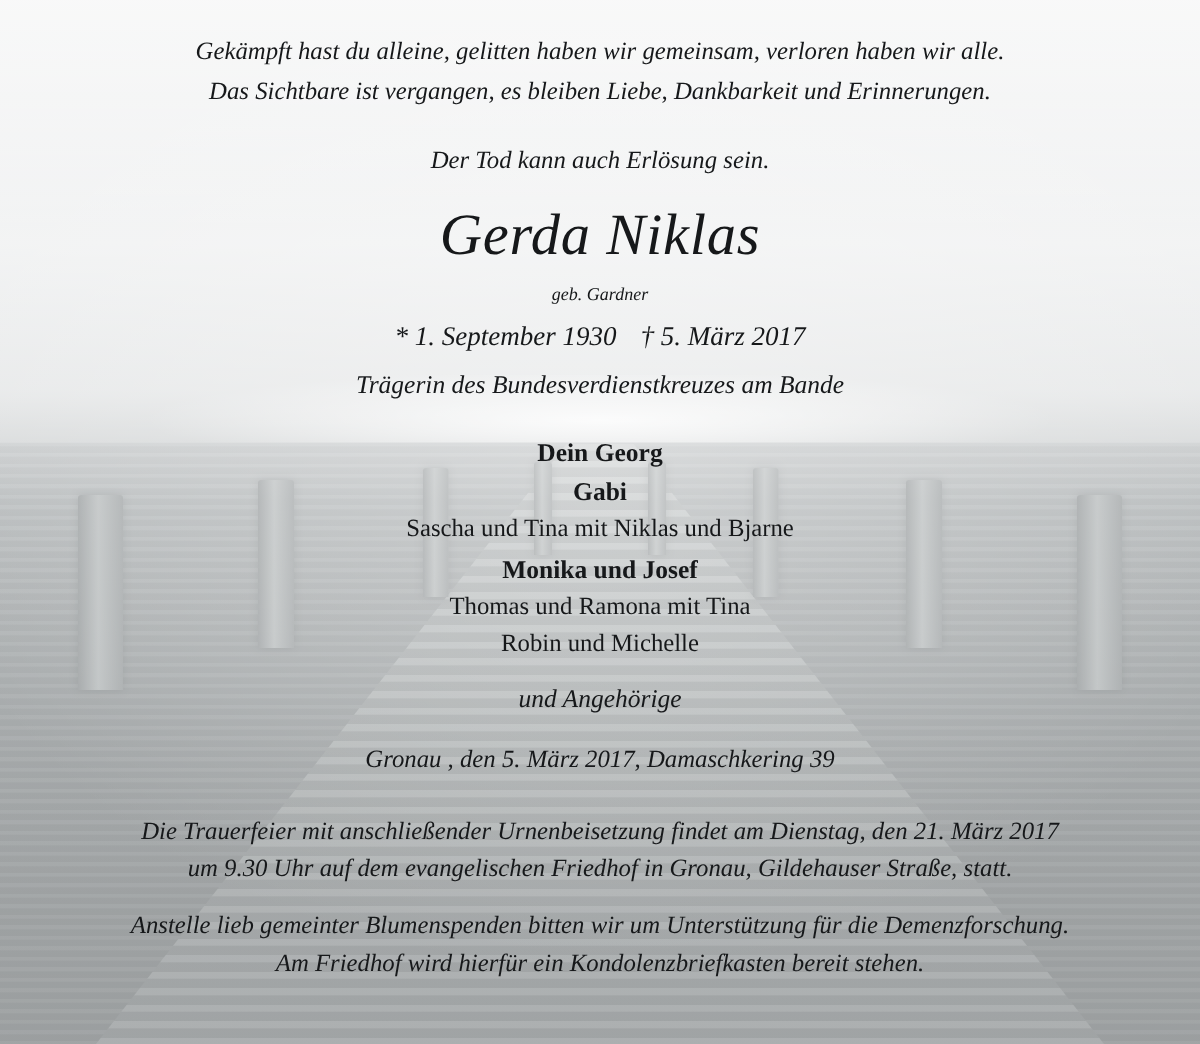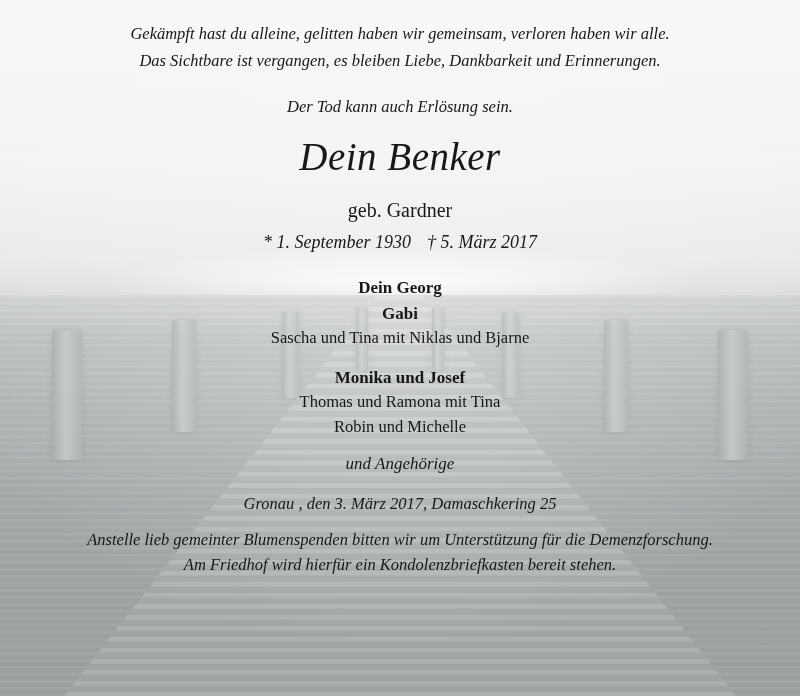--- a/index.html
+++ b/index.html
@@ -139,22 +139,23 @@
     margin-top: 22px;
   }
   .name {
     font-size: 39px;
     font-style: italic;
     letter-spacing: .5px;
     margin-top: 18px;
     line-height: 1.1;
   }
   .maiden {
-    font-size: 20px;
-    margin-top: 20px;
+    font-size: 12px;
+    font-style: italic;
+    margin-top: 10px;
   }
   .dates {
     font-size: 18px;
     font-style: italic;
     margin-top: 10px;
   }
   .dates .sep { display: inline-block; width: 16px; }
   .honor {
     font-size: 17px;
     font-style: italic;
@@ -164,21 +165,21 @@
     font-size: 17px;
     font-style: italic;
     margin-top: 34px;
   }
   .mourners { margin-top: 22px; }
   .mourners .m {
     font-size: 16.5px;
     line-height: 1.5;
   }
   .mourners .bold { font-weight: bold; font-size: 17px; }
-  .mourners .spaced { margin-top: 14px; }
+  .mourners .spaced { margin-top: 2px; }
   .relatives {
     font-size: 17px;
     font-style: italic;
     margin-top: 14px;
   }
   .place {
     font-size: 16.5px;
     font-style: italic;
     margin-top: 20px;
   }
@@ -224,43 +225,48 @@
 
   <div class="content">
 
     <div class="intro line">
       <p class="l1">Gekämpft hast du alleine, gelitten haben wir gemeinsam, verloren haben wir alle.</p>
       <p class="l2">Das Sichtbare ist vergangen, es bleiben Liebe, Dankbarkeit und Erinnerungen.</p>
     </div>
 
     <p class="redemption line">Der Tod kann auch Erlösung sein.</p>
 
-    <p class="name">Dein Benker</p>
+    <p class="name">Gerda Niklas</p>
 
     <p class="maiden">geb. Gardner</p>
 
     <p class="dates">
       <span>* 1. September 1930</span><span class="sep"></span><span>† 5. März 2017</span>
     </p>
 
+    <p class="honor">Trägerin des Bundesverdienstkreuzes am Bande</p>
 
 
     <div class="mourners">
       <p class="m bold">Dein Georg</p>
       <p class="m bold">Gabi</p>
       <p class="m">Sascha und Tina mit Niklas und Bjarne</p>
       <p class="m bold spaced">Monika und Josef</p>
       <p class="m">Thomas und Ramona mit Tina</p>
       <p class="m">Robin und Michelle</p>
     </div>
 
     <p class="relatives">und Angehörige</p>
 
-    <p class="place">Gronau , den 3. März 2017, Damaschkering 25</p>
-
+    <p class="place">Gronau , den 5. März 2017, Damaschkering 39</p>
+
+    <div class="ceremony">
+      <p>Die Trauerfeier mit anschließender Urnenbeisetzung findet am Dienstag, den 21. März 2017</p>
+      <p>um 9.30 Uhr auf dem evangelischen Friedhof in Gronau, Gildehauser Straße, statt.</p>
+    </div>
 
     <div class="donation">
       <p>Anstelle lieb gemeinter Blumenspenden bitten wir um Unterstützung für die Demenzforschung.</p>
       <p>Am Friedhof wird hierfür ein Kondolenzbriefkasten bereit stehen.</p>
     </div>
 
   </div>
 </div>
 
 </body></html>

